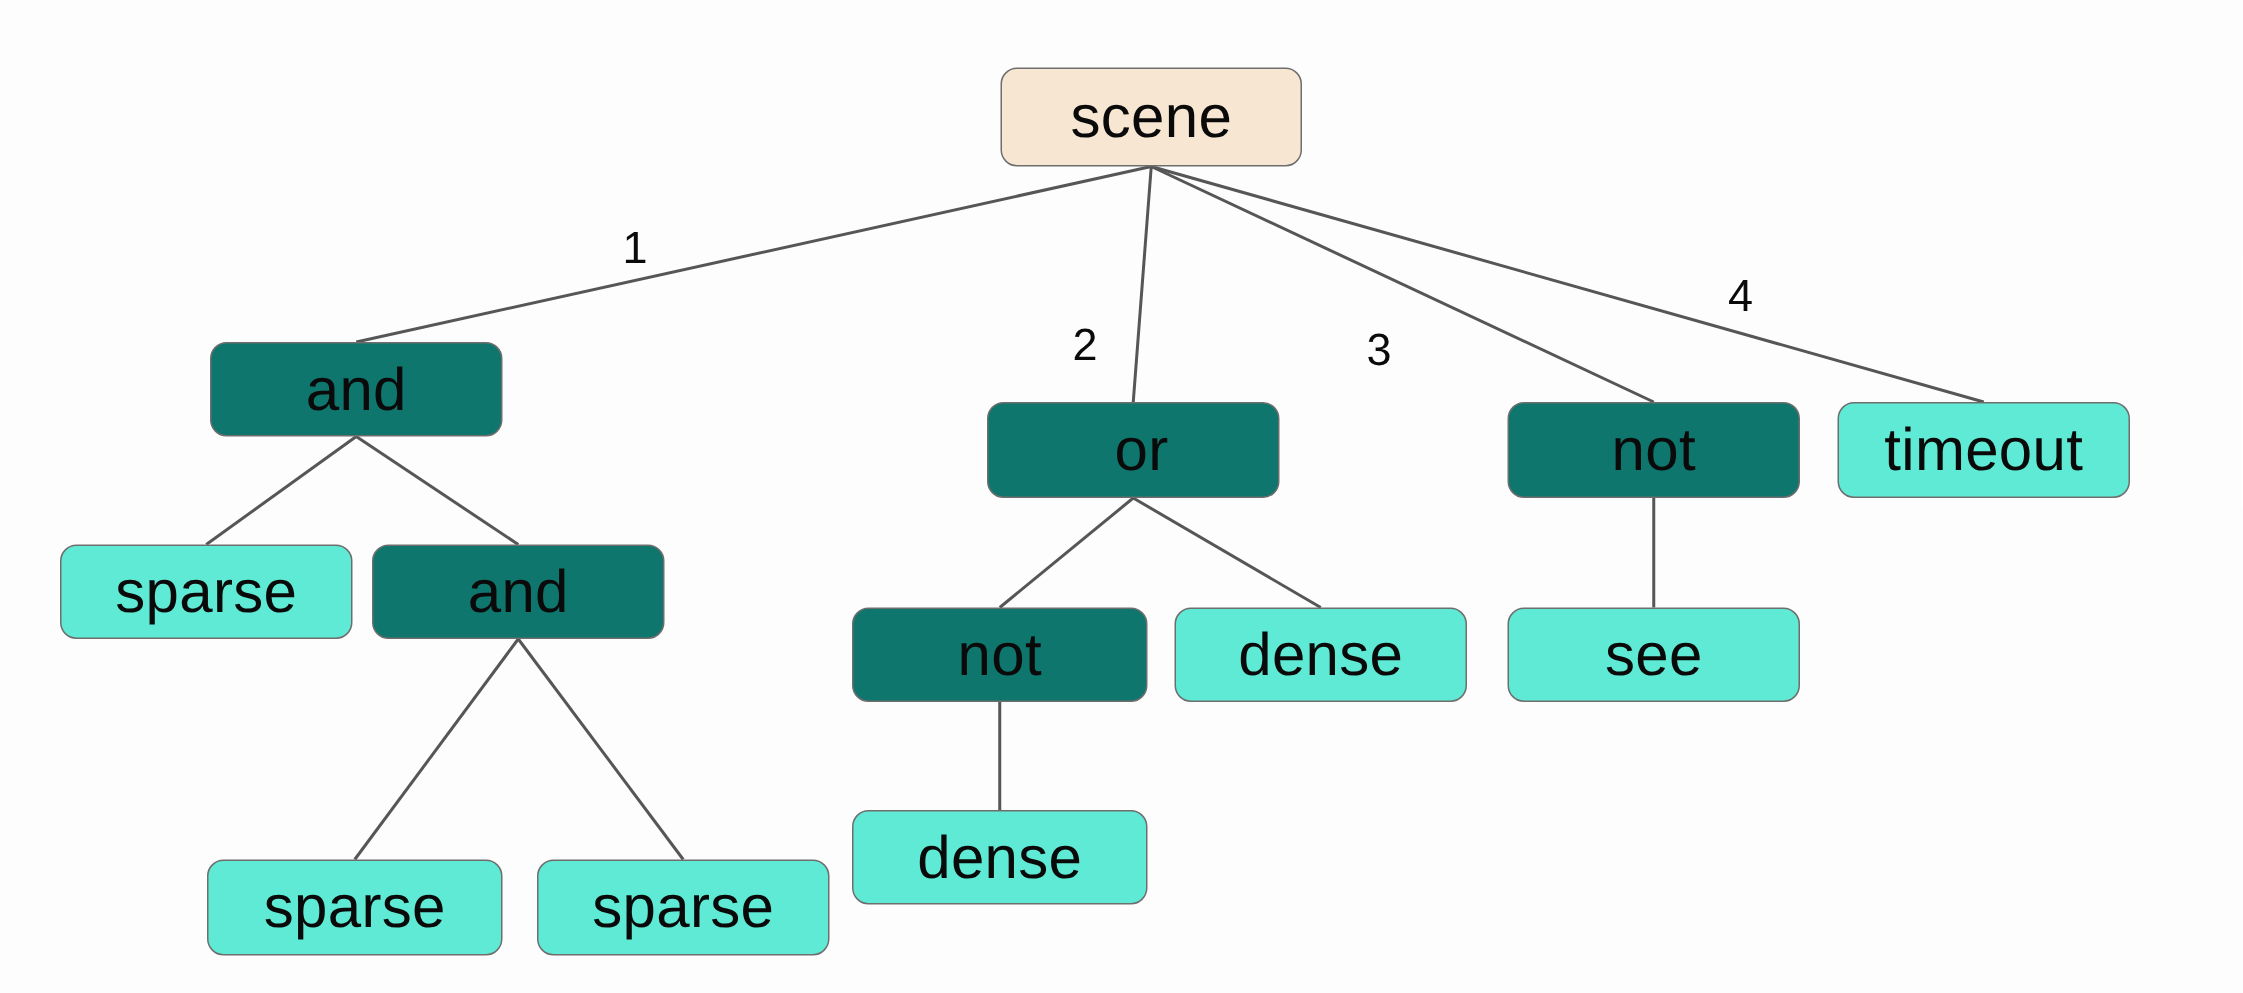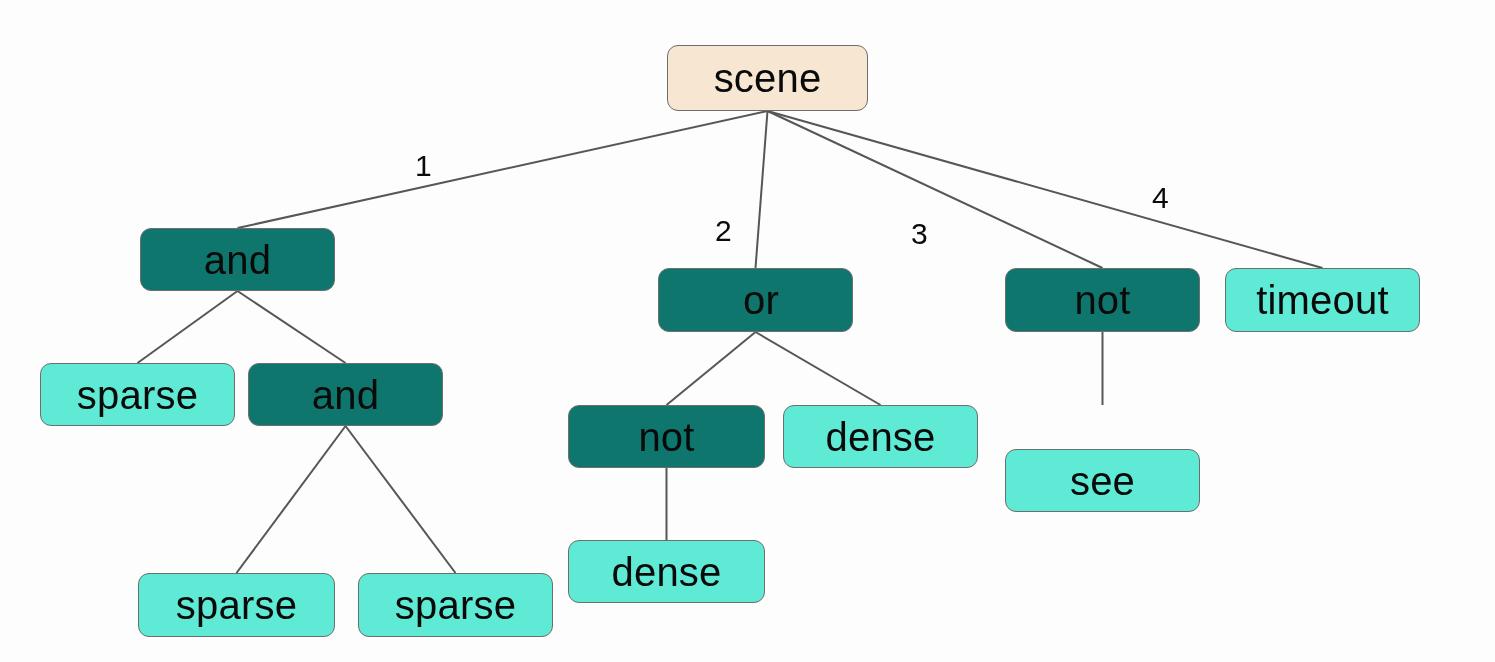--- a/index.html
+++ b/index.html
@@ -86,21 +86,21 @@
       </div>
       <div class="node op" style="left: 248px; top: 363px; width: 195px; height: 63px;">
         <span>and</span>
       </div>
       <div class="node op" style="left: 568px; top: 405px; width: 197px; height: 63px;">
         <span>not</span>
       </div>
       <div class="node leaf" style="left: 783px; top: 405px; width: 195px; height: 63px;">
         <span>dense</span>
       </div>
-      <div class="node leaf" style="left: 1005px; top: 405px; width: 195px; height: 63px; margin-top: 44px;">
+      <div class="node leaf" style="left: 1005px; top: 405px; width: 195px; height: 63px;">
         <span>see</span>
       </div>
       <div class="node leaf" style="left: 568px; top: 540px; width: 197px; height: 63px;">
         <span>dense</span>
       </div>
       <div class="node leaf" style="left: 138px; top: 573px; width: 197px; height: 64px;">
         <span>sparse</span>
       </div>
       <div class="node leaf" style="left: 358px; top: 573px; width: 195px; height: 64px;">
         <span>sparse</span>

